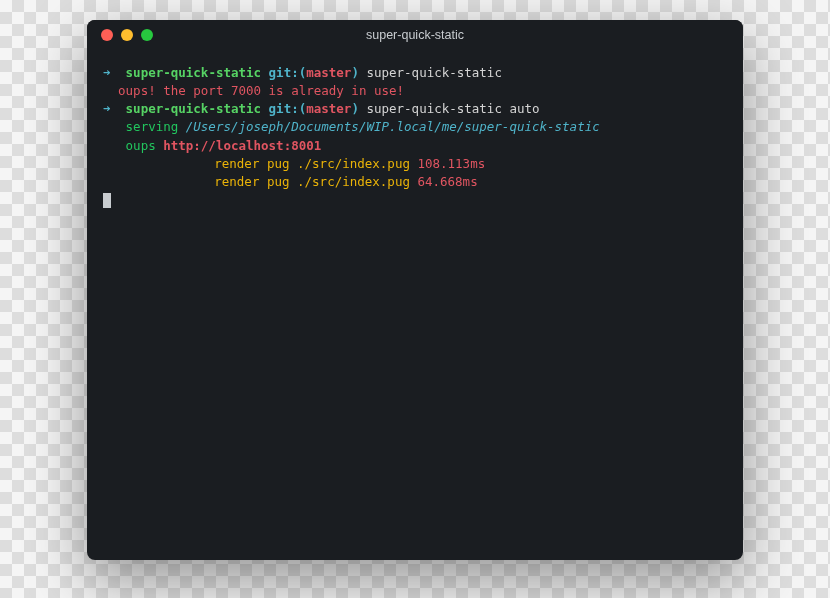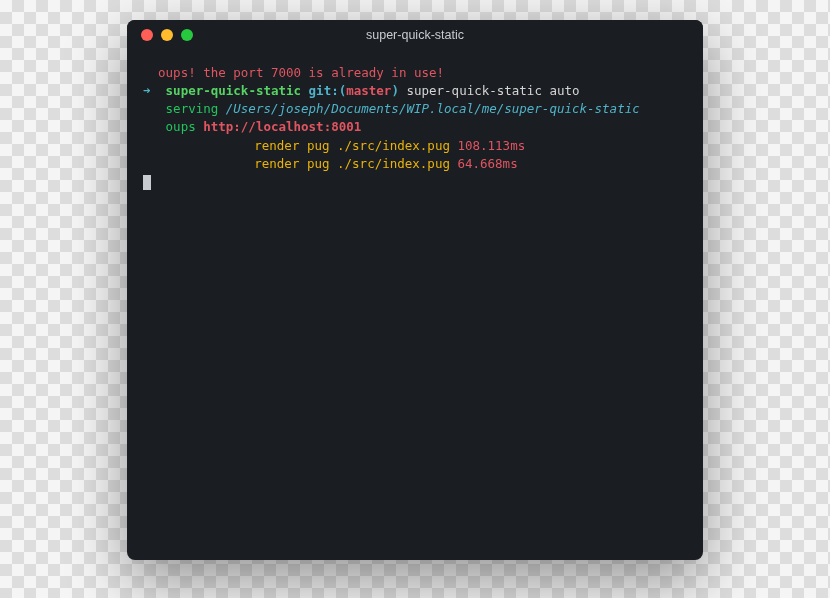--- a/index.html
+++ b/index.html
@@ -14,21 +14,21 @@
     background-size: 24px 24px;
     background-position: 0 0, 0 12px, 12px -12px, -12px 0px;
     background-color: #f5f5f5;
     font-family: "Menlo", "Consolas", "Monaco", monospace;
     display: flex;
     align-items: flex-start;
     justify-content: center;
     padding-top: 20px;
   }
   .window {
-    width: 576px;
+    width: 656px;
     height: 540px;
     background: #1a1d21;
     border-radius: 8px;
     box-shadow: 0 20px 60px rgba(0,0,0,0.4);
     overflow: hidden;
     display: flex;
     flex-direction: column;
   }
   .titlebar {
     height: 30px;
@@ -96,20 +96,21 @@
   <div class="titlebar">
     <div class="traffic-lights">
       <div class="light red"></div>
       <div class="light yellow"></div>
       <div class="light green"></div>
     </div>
     <div class="title">super-quick-static</div>
   </div>
 
   <div class="terminal">
+    <div class="line"><span class="arrow">➜</span>  <span class="dir">super-quick-static</span> <span class="gitlabel">git:(</span><span class="branch">master</span><span class="gitlabel">)</span> <span class="cmd">super-quick-static</span></div>
     <div class="line">  <span class="error">oups! the port 7000 is already in use!</span></div>
     <div class="line"><span class="arrow">➜</span>  <span class="dir">super-quick-static</span> <span class="gitlabel">git:(</span><span class="branch">master</span><span class="gitlabel">)</span> <span class="cmd">super-quick-static auto</span></div>
     <div class="line">   <span class="serve">serving</span> <span class="path">/Users/joseph/Documents/WIP.local/me/super-quick-static</span></div>
     <div class="line">   <span class="serve">oups</span> <span class="url">http://localhost:8001</span></div>
     <div class="line">          <span class="rendertext">render pug ./src/index.pug</span> <span class="ms">108.113ms</span></div>
     <div class="line">          <span class="rendertext">render pug ./src/index.pug</span> <span class="ms">64.668ms</span></div>
     <div class="line"><span class="cursor"></span></div>
   </div>
 </div>
 

